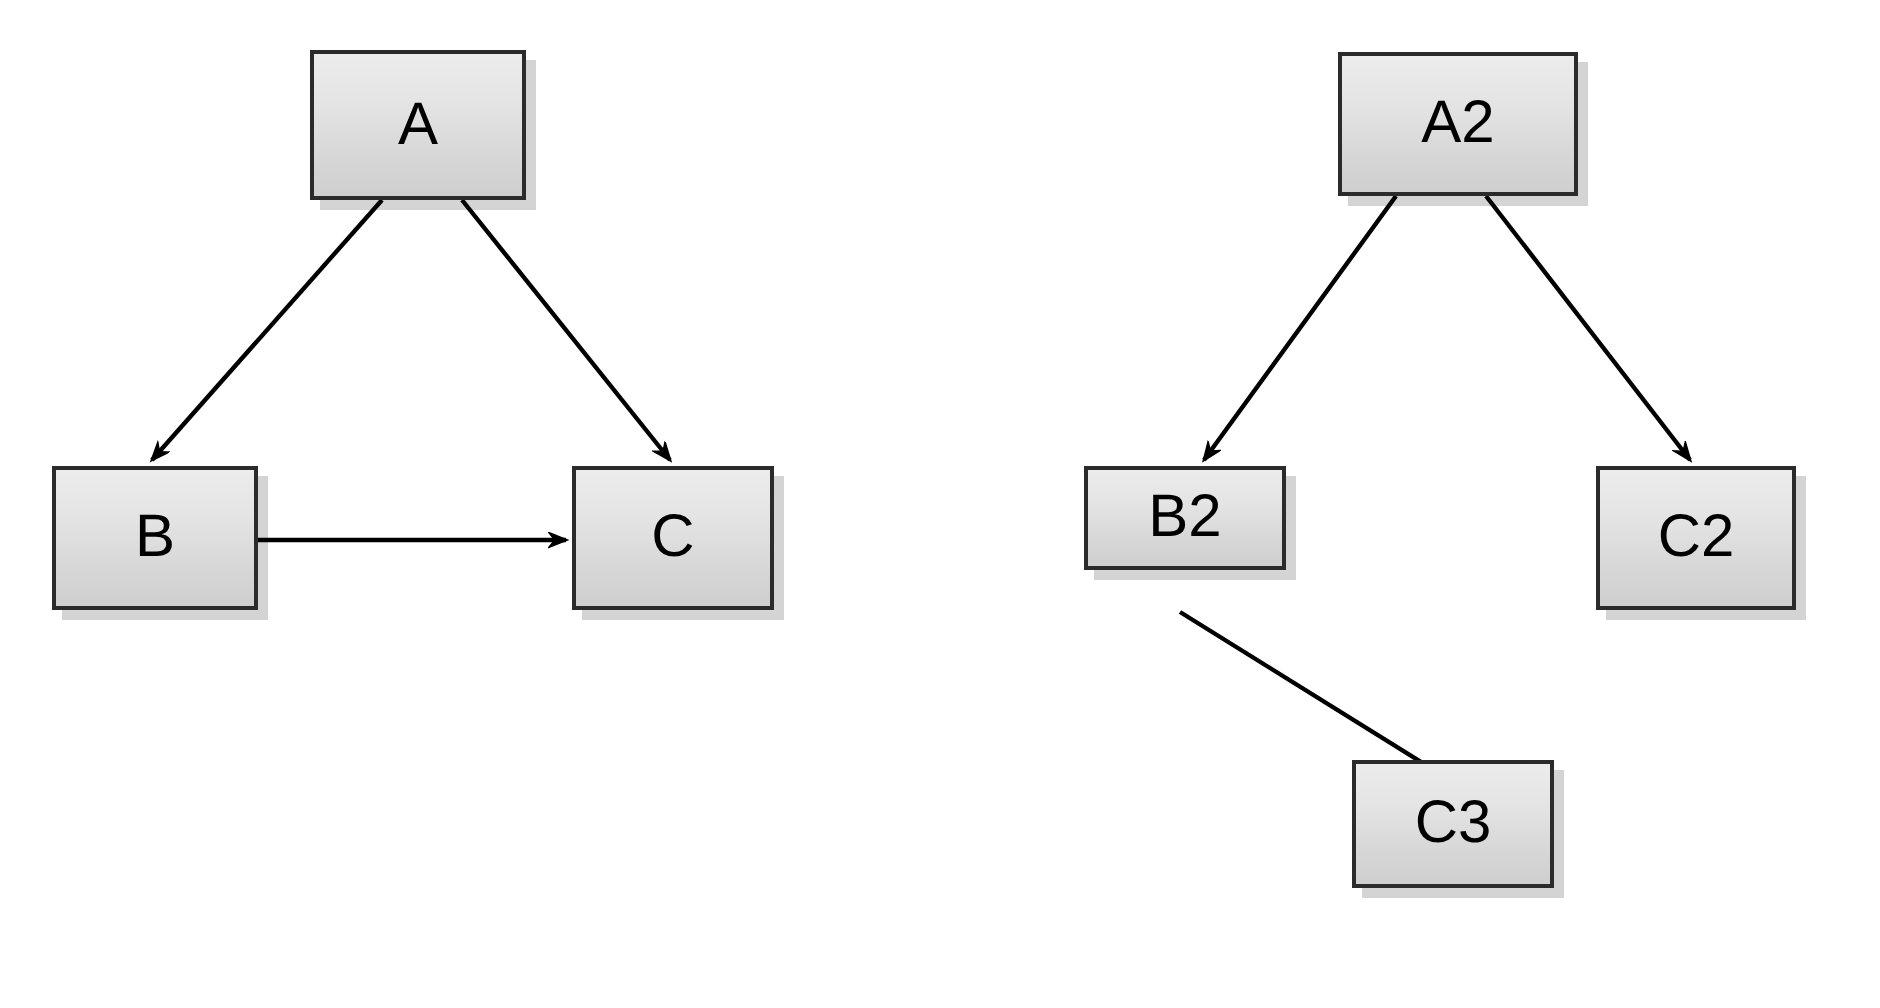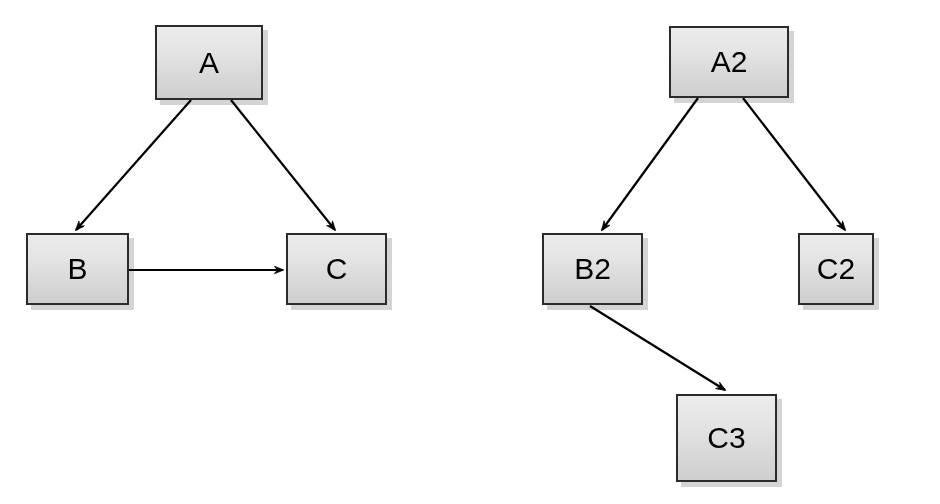--- a/index.html
+++ b/index.html
@@ -71,24 +71,24 @@
       </div>
       <div class="node" style="left: 26px; top: 233px; width: 103px; height: 72px;">
         <span class="node-label">B</span>
       </div>
       <div class="node" style="left: 286px; top: 233px; width: 101px; height: 72px;">
         <span class="node-label">C</span>
       </div>
       <div class="node" style="left: 669px; top: 26px; width: 120px; height: 72px;">
         <span class="node-label">A2</span>
       </div>
-      <div class="node" style="left: 542px; top: 233px; width: 101px; height: 72px;">
+      <div class="node" style="left: 542px; top: 233px; width: 101px; height: 52px;">
         <span class="node-label">B2</span>
       </div>
-      <div class="node" style="left: 798px; top: 233px; width: 76px; height: 72px;">
+      <div class="node" style="left: 798px; top: 233px; width: 100px; height: 72px;">
         <span class="node-label">C2</span>
       </div>
-      <div class="node" style="left: 676px; top: 394px; width: 101px; height: 88px;">
+      <div class="node" style="left: 676px; top: 380px; width: 101px; height: 64px;">
         <span class="node-label">C3</span>
       </div>
     </div>
 
 </div>
 
 </body></html>

